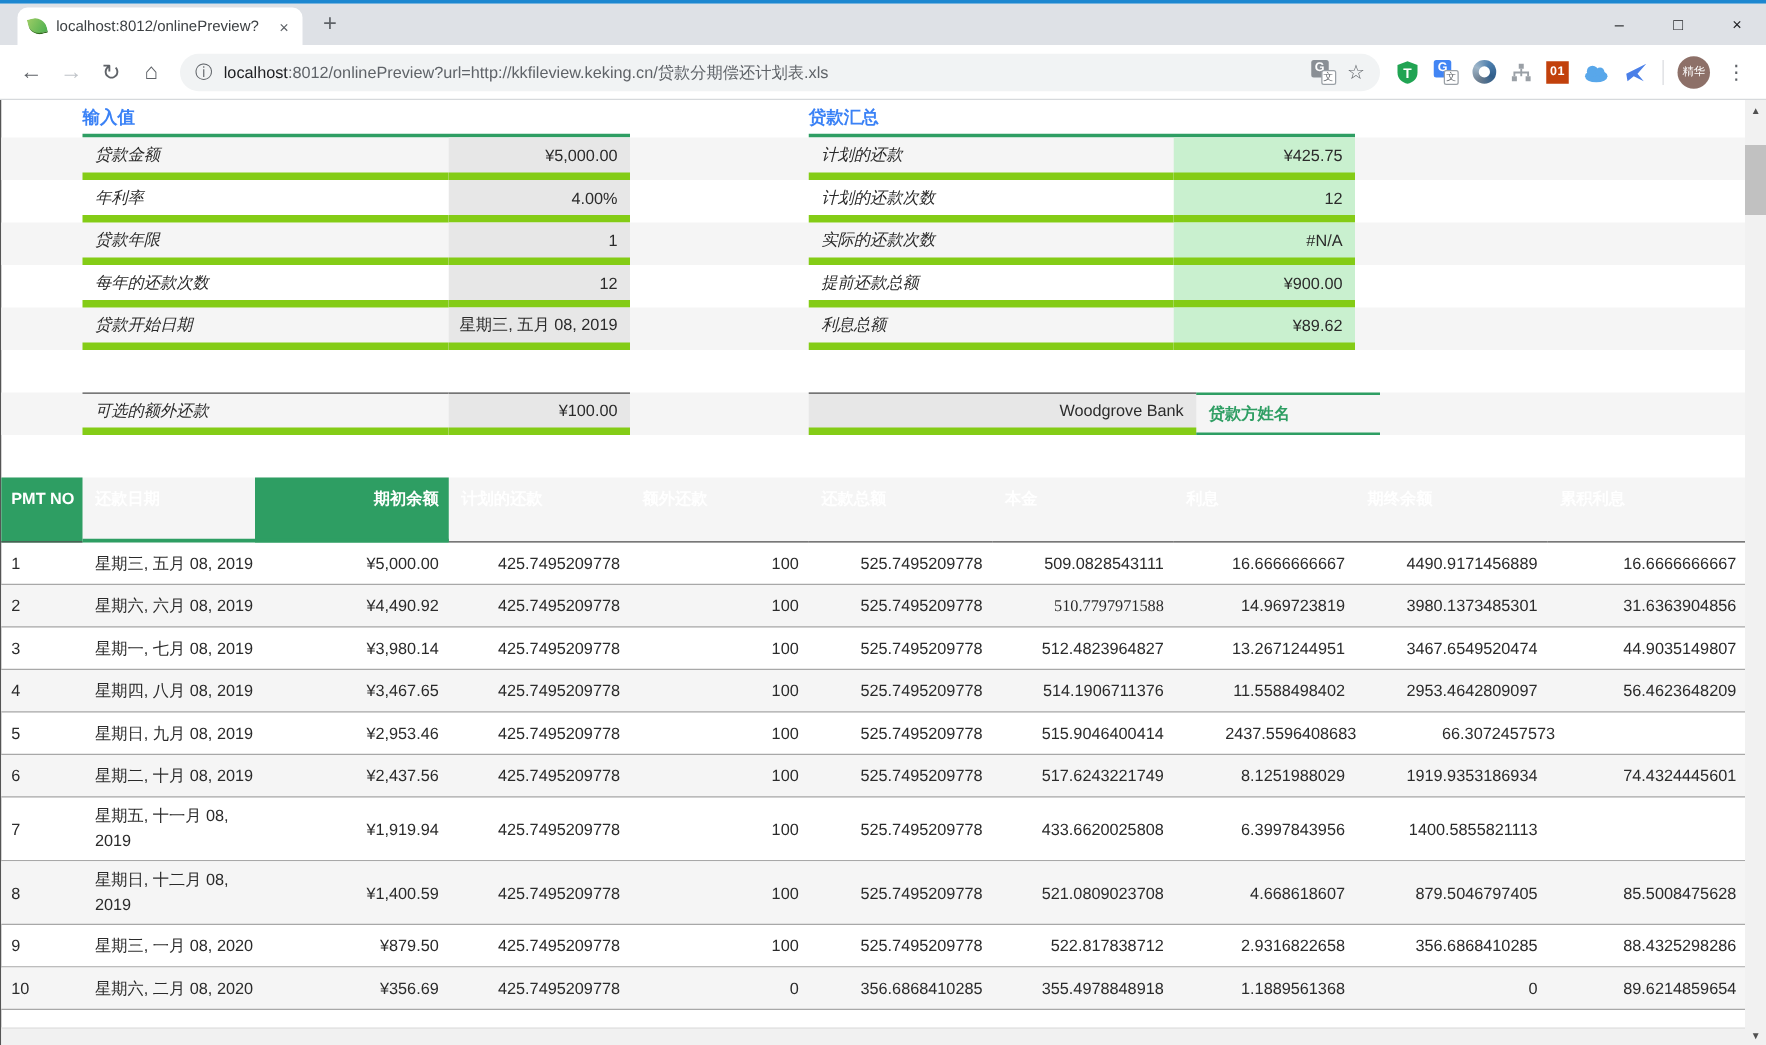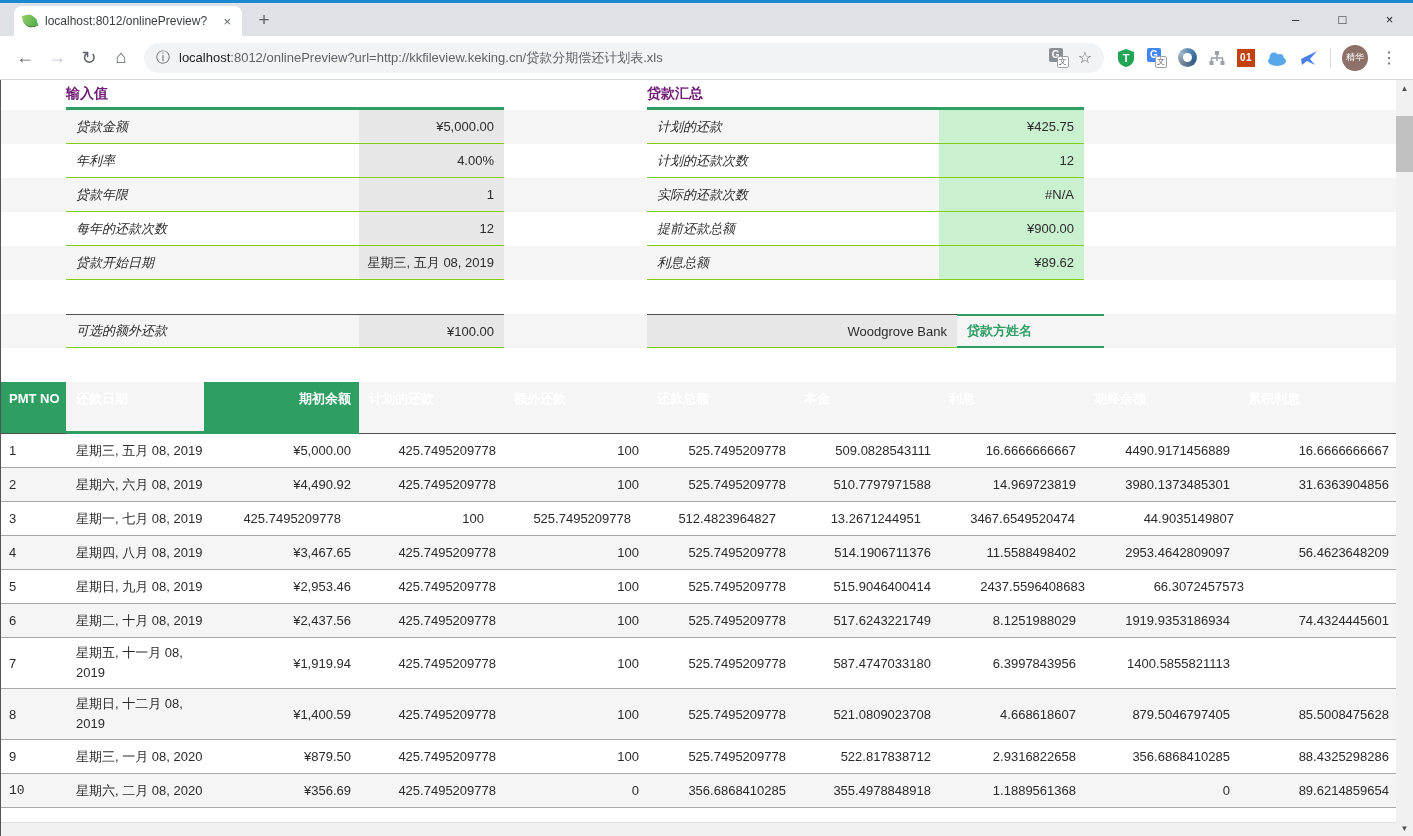--- a/index.html
+++ b/index.html
@@ -52,26 +52,26 @@
 
   
   .content{height:756px;display:flex}
   .sheet-col{width:1396px;display:flex;flex-direction:column;border-left:1px solid #555;background:#fff}
   .row{display:flex;width:100%;flex:none}
   .stripe{background:#f5f5f5}
   .sp{flex:none}
   .w65{width:65px}.w143{width:143px}.w145{width:145px}.w147{width:147px}.w292{width:292px}
   .w293{width:293px}.w310{width:310px}.w437{width:437px}.w438{width:438px}
   .trow{height:34px}
-  .title-cell{font-weight:bold;font-size:14px;color:#701a75;display:flex;align-items:center;
+  .title-cell{font-weight:bold;font-size:14px;color:#3b82f6;display:flex;align-items:center;
        border-bottom:3px solid var(--green,#2e9e63);flex:none}
   .cell{flex:none;display:flex;align-items:center;font-size:13px;color:#2b2b2b}
   .lbl{font-style:italic;padding-left:10px}
   .val{justify-content:flex-end;padding-right:10px}
-  .bb{border-bottom:1px solid #84cc16}
+  .bb{border-bottom:6px solid #84cc16}
   .bt{border-top:1px solid #4f4f4f}
   .graycell{background:var(--cellgray,#e7e7e7)}
   .greencell{background:var(--cellgreen,#c9f0cf)}
   .lender-lbl{color:var(--green,#2e9e63);font-weight:bold;padding-left:10px;
        border-top:2px solid var(--green,#2e9e63);border-bottom:2px solid var(--green,#2e9e63)}
 
   .hrow{height:52px}
   .hcell{display:flex;flex:none;align-items:flex-start;padding-top:9px;font-weight:bold;
        font-size:13px;color:#fff;height:52px;line-height:16px}
   .hgreen{background:var(--green,#2e9e63)}
@@ -247,28 +247,29 @@
           <div class="dcell ar" style="width: 154px;">4490.9171456889</div>
           <div class="dcell ar" style="width: 159px;">16.6666666667</div>
         </div>
         <div class="row drow stripe">
           <div class="dcell al" style="width: 65px;">2</div>
           <div class="dcell al datecell" style="width: 138px;">星期六, 六月 08, 2019</div>
           <div class="dcell ar" style="width: 155px;">¥4,490.92</div>
           <div class="dcell ar" style="width: 145px;">425.7495209778</div>
           <div class="dcell ar" style="width: 143px;">100</div>
           <div class="dcell ar" style="width: 147px;">525.7495209778</div>
-          <div class="dcell ar" style="width: 145px;">510.7797971588</div>
+          <div class="dcell ar" style="width: 145px; font-family: Liberation Serif, serif;">510.7797971588</div>
           <div class="dcell ar" style="width: 145px;">14.969723819</div>
           <div class="dcell ar" style="width: 154px;">3980.1373485301</div>
           <div class="dcell ar" style="width: 159px;">31.6363904856</div>
         </div>
         <div class="row drow">
           <div class="dcell al" style="width: 65px;">3</div>
           <div class="dcell al datecell" style="width: 138px;">星期一, 七月 08, 2019</div>
+          <div class="dcell ar" style="width: 155px;">¥3,980.14</div>
           <div class="dcell ar" style="width: 145px;">425.7495209778</div>
           <div class="dcell ar" style="width: 143px;">100</div>
           <div class="dcell ar" style="width: 147px;">525.7495209778</div>
           <div class="dcell ar" style="width: 145px;">512.4823964827</div>
           <div class="dcell ar" style="width: 145px;">13.2671244951</div>
           <div class="dcell ar" style="width: 154px;">3467.6549520474</div>
           <div class="dcell ar" style="width: 159px;">44.9035149807</div>
         </div>
         <div class="row drow stripe">
           <div class="dcell al" style="width: 65px;">4</div>
@@ -305,21 +306,21 @@
           <div class="dcell ar" style="width: 154px;">1919.9353186934</div>
           <div class="dcell ar" style="width: 159px;">74.4324445601</div>
         </div>
         <div class="row drow">
           <div class="dcell al" style="width: 65px;">7</div>
           <div class="dcell al datecell" style="width: 138px;">星期五, 十一月 08, 2019</div>
           <div class="dcell ar" style="width: 155px;">¥1,919.94</div>
           <div class="dcell ar" style="width: 145px;">425.7495209778</div>
           <div class="dcell ar" style="width: 143px;">100</div>
           <div class="dcell ar" style="width: 147px;">525.7495209778</div>
-          <div class="dcell ar" style="width: 145px;">587.4747033180</div>
+          <div class="dcell ar" style="width: 145px;">433.6620025808</div>
           <div class="dcell ar" style="width: 145px;">6.3997843956</div>
           <div class="dcell ar" style="width: 154px;">1400.5855821113</div>
         </div>
         <div class="row drow stripe">
           <div class="dcell al" style="width: 65px;">8</div>
           <div class="dcell al datecell" style="width: 138px;">星期日, 十二月 08, 2019</div>
           <div class="dcell ar" style="width: 155px;">¥1,400.59</div>
           <div class="dcell ar" style="width: 145px;">425.7495209778</div>
           <div class="dcell ar" style="width: 143px;">100</div>
           <div class="dcell ar" style="width: 147px;">525.7495209778</div>
@@ -334,21 +335,21 @@
           <div class="dcell ar" style="width: 155px;">¥879.50</div>
           <div class="dcell ar" style="width: 145px;">425.7495209778</div>
           <div class="dcell ar" style="width: 143px;">100</div>
           <div class="dcell ar" style="width: 147px;">525.7495209778</div>
           <div class="dcell ar" style="width: 145px;">522.817838712</div>
           <div class="dcell ar" style="width: 145px;">2.9316822658</div>
           <div class="dcell ar" style="width: 154px;">356.6868410285</div>
           <div class="dcell ar" style="width: 159px;">88.4325298286</div>
         </div>
         <div class="row drow stripe">
-          <div class="dcell al" style="width: 65px; font-family: Liberation Mono, monospace;">10</div>
+          <div class="dcell al" style="width: 65px;">10</div>
           <div class="dcell al datecell" style="width: 138px;">星期六, 二月 08, 2020</div>
           <div class="dcell ar" style="width: 155px;">¥356.69</div>
           <div class="dcell ar" style="width: 145px;">425.7495209778</div>
           <div class="dcell ar" style="width: 143px;">0</div>
           <div class="dcell ar" style="width: 147px;">356.6868410285</div>
           <div class="dcell ar" style="width: 145px;">355.4978848918</div>
           <div class="dcell ar" style="width: 145px;">1.1889561368</div>
           <div class="dcell ar" style="width: 154px;">0</div>
           <div class="dcell ar" style="width: 159px;">89.6214859654</div>
         </div>

